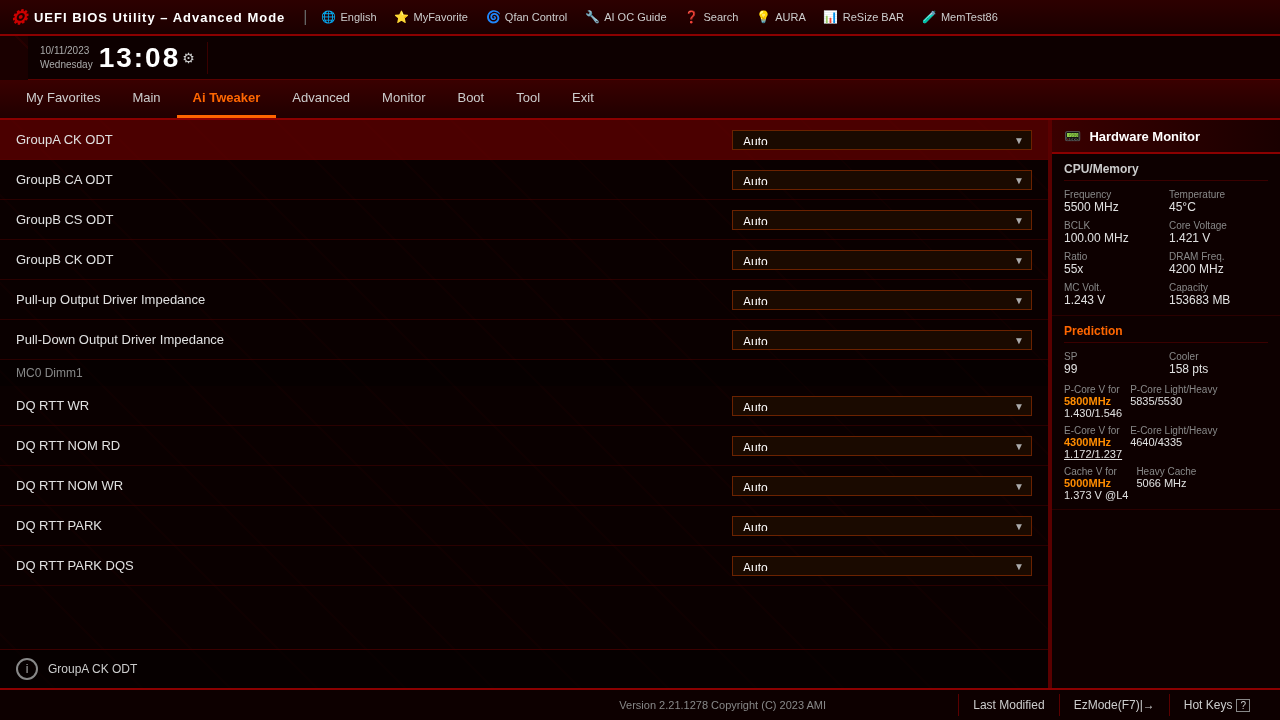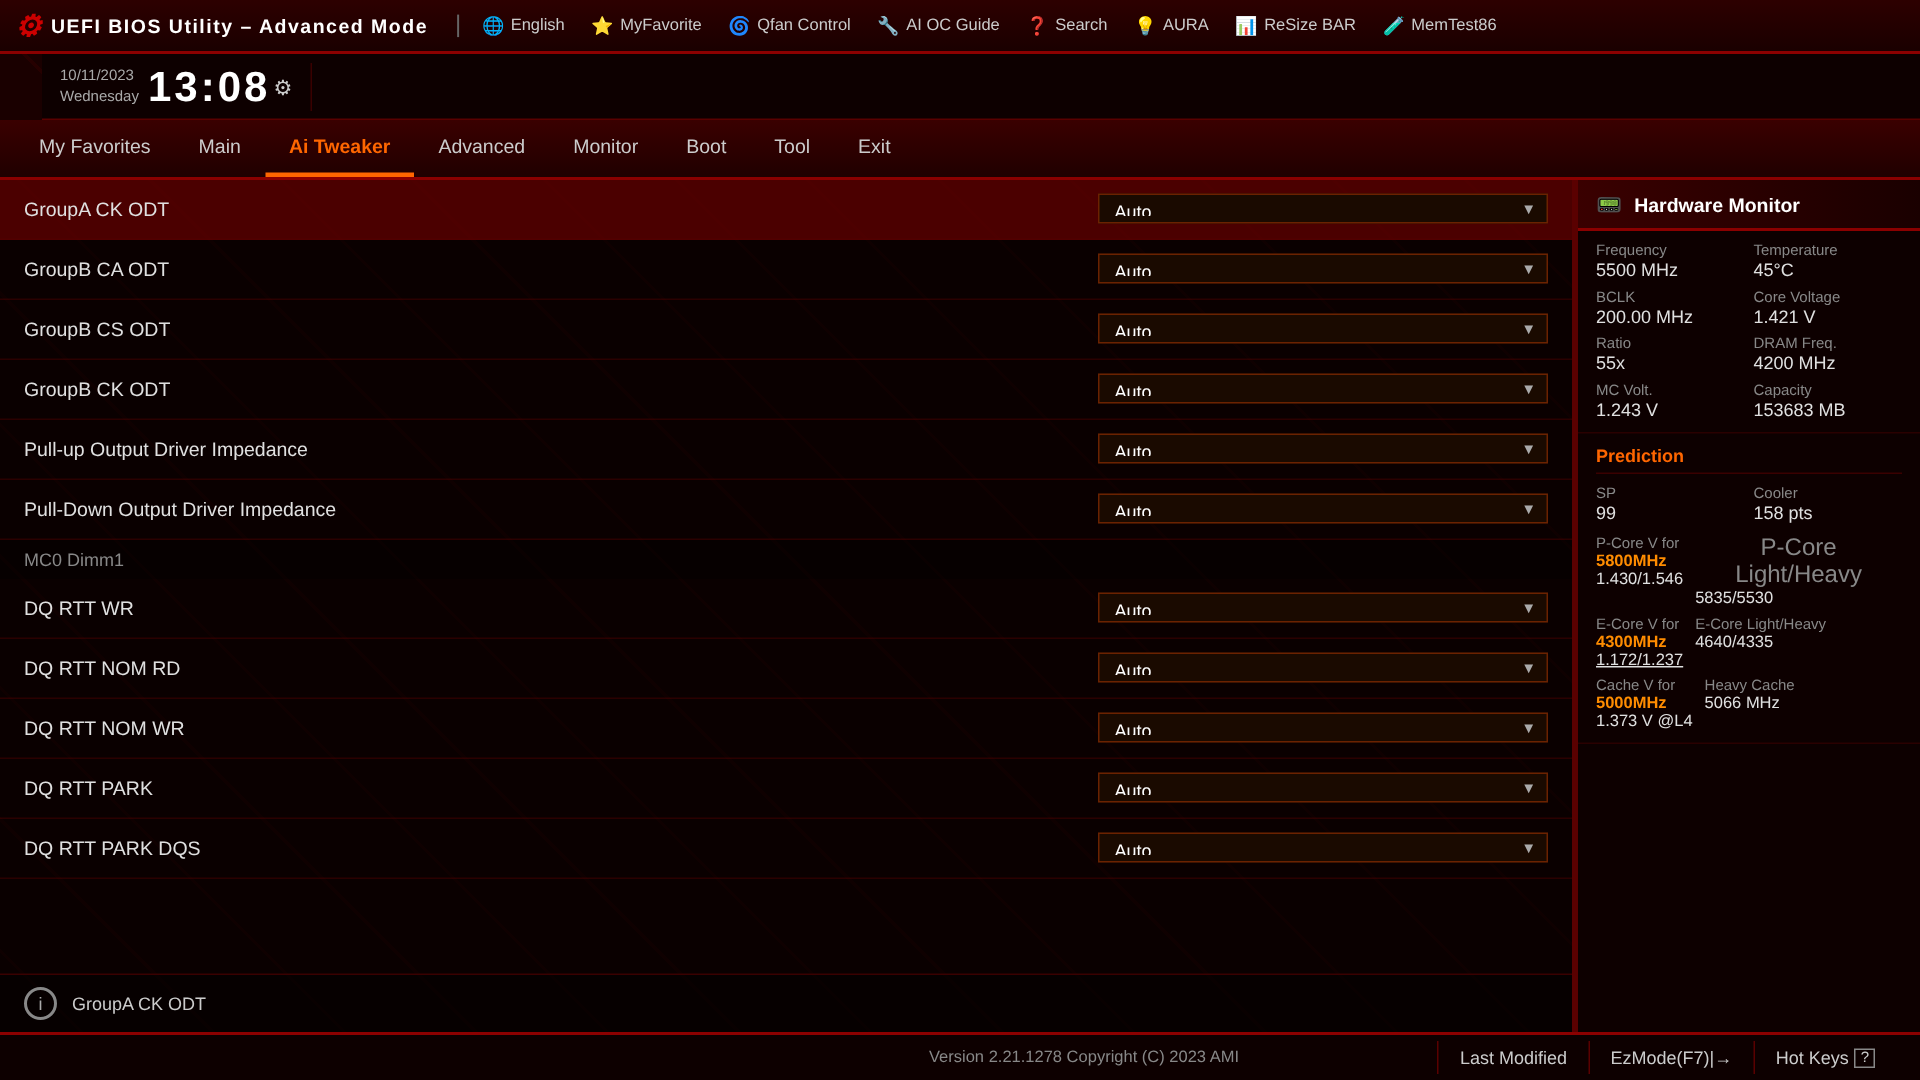--- a/index.html
+++ b/index.html
@@ -555,32 +555,33 @@
       </div>
     </div>
 
     <div class="right-panel">
       <div class="hw-header">
         <span class="hw-header-icon">📟</span>
         <span class="hw-header-title">Hardware Monitor</span>
       </div>
 
       <div class="hw-section">
+        <div class="hw-section-title">CPU/Memory</div>
         <div class="hw-grid">
           <div class="hw-item">
             <span class="hw-item-label">Frequency</span>
             <span class="hw-item-value">5500 MHz</span>
           </div>
           <div class="hw-item">
             <span class="hw-item-label">Temperature</span>
             <span class="hw-item-value">45°C</span>
           </div>
           <div class="hw-item">
             <span class="hw-item-label">BCLK</span>
-            <span class="hw-item-value">200.00 MHz</span>
+            <span class="hw-item-value">100.00 MHz</span>
           </div>
           <div class="hw-item">
             <span class="hw-item-label">Core Voltage</span>
             <span class="hw-item-value">1.421 V</span>
           </div>
           <div class="hw-item">
             <span class="hw-item-label">Ratio</span>
             <span class="hw-item-value">55x</span>
           </div>
           <div class="hw-item">
@@ -612,21 +613,21 @@
         </div>
 
         <div style="margin-bottom:6px;">
           <div style="display:flex; gap:8px; margin-bottom:2px;">
             <div>
               <div style="font-size:10px; color:#888;">P-Core V for</div>
               <div style="font-size:11px; color:#ff8c00; font-weight:bold;">5800MHz</div>
               <div style="font-size:11px; color:#e0e0e0;">1.430/1.546</div>
             </div>
             <div>
-              <div style="font-size:16px; color:#888;text-align:center;">P-Core Light/Heavy</div>
+              <div style="font-size:10px; color:#888;text-align:center;">P-Core Light/Heavy</div>
               <div style="font-size:11px; color:#e0e0e0;">5835/5530</div>
             </div>
           </div>
         </div>
 
         <div style="margin-bottom:6px;">
           <div style="display:flex; gap:8px; margin-bottom:2px;">
             <div>
               <div style="font-size:10px; color:#888;">E-Core V for</div>
               <div style="font-size:11px; color:#ff8c00; font-weight:bold;">4300MHz</div>

